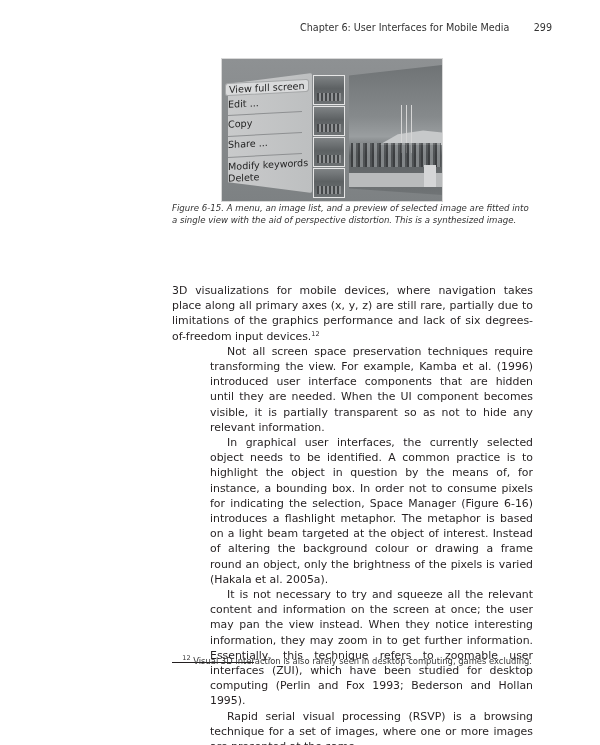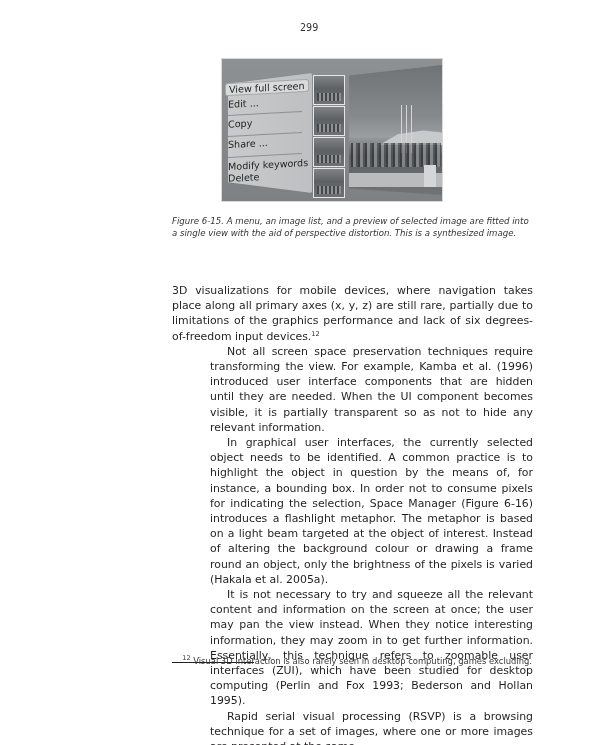--- a/index.html
+++ b/index.html
@@ -55,21 +55,21 @@
   .preview .poles { position: absolute; left: 52px; top: 40px; width: 14px; height: 48px;
     background: repeating-linear-gradient(90deg, #d6d6d6 0 1px, transparent 1px 5px); }
   .preview .hills { position: absolute; left: 30px; top: 62px; width: 63px; height: 18px;
     background: #c7c9ca; clip-path: polygon(0 100%, 30% 40%, 70% 20%, 100% 30%, 100% 100%); }
   .preview .crowd { position: absolute; left: 2px; top: 78px; width: 90px; height: 24px;
     background: repeating-linear-gradient(90deg, #2f3133 0 2px, #8d9193 2px 5px, #4a4d4f 5px 7px); opacity: .75; }
   .preview .wall { position: absolute; left: 0; bottom: 8px; width: 100%; height: 14px; background: #b9bbbc; }
   .preview .sign { position: absolute; right: 6px; bottom: 8px; width: 12px; height: 22px; background: #d5d6d7; }
 
   .caption {
-    position: absolute; top: 215px; left: 172px; width: 360px;
+    position: absolute; top: 202px; left: 172px; width: 360px;
     font-size: 8.6px; font-style: italic; line-height: 12px; color: #333;
   }
   .body-text {
     position: absolute; top: 283px; left: 172px; width: 361px;
     font-family: "DejaVu Sans", sans-serif; font-size: 10.9px; line-height: 15.2px;
     color: #231f20; text-align: justify;
   }
   .body-text p { margin: 0; }
   .body-text p.indent { text-indent: 17px; margin-left: 38px; }
   sup { font-size: 6.5px; line-height: 0; vertical-align: 4px; }
@@ -78,20 +78,21 @@
   }
   .footnote {
     position: absolute; top: 656px; left: 172px; width: 360px;
     font-size: 8.4px; color: #333; line-height: 11px; text-align: right;
   }
 </style>
 </head>
 <body>
 
 <div class="running-head">
+  <span>Chapter 6: User Interfaces for Mobile Media</span>
   <span>299</span>
 </div>
 
 <div class="figure">
   <div class="fig-sky"></div>
 
   <div class="menu-panel"></div>
   <span class="menu-item selected" style="top:22px">View full screen</span>
   <span class="menu-item" style="top:39px">Edit ...</span>
   <div class="menu-sep" style="top:54px"></div>

